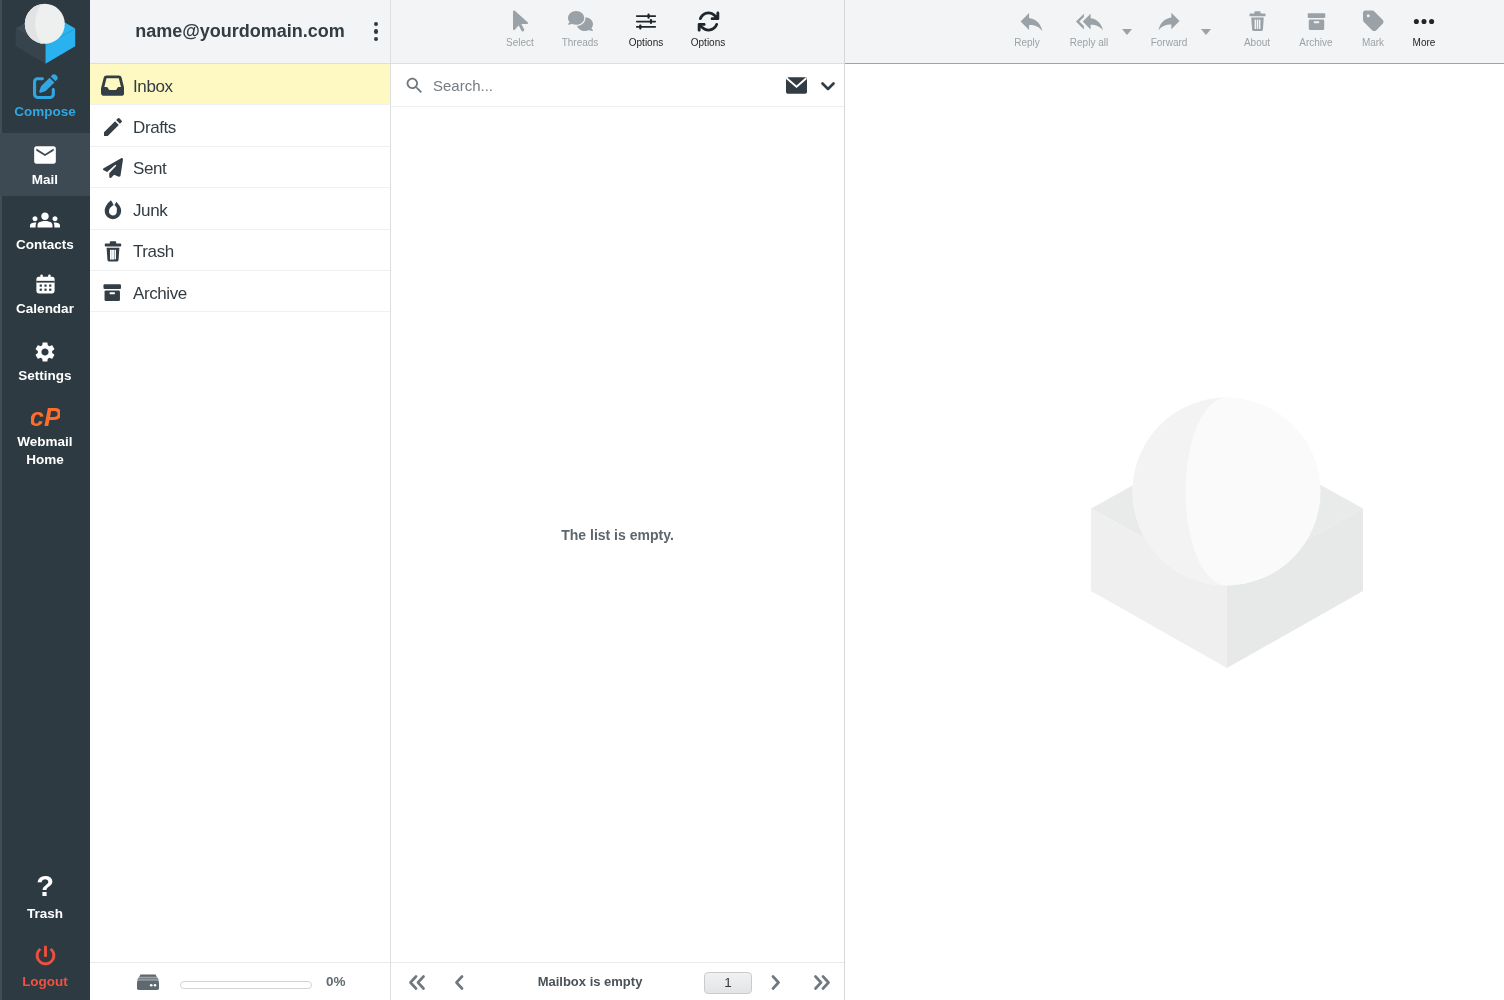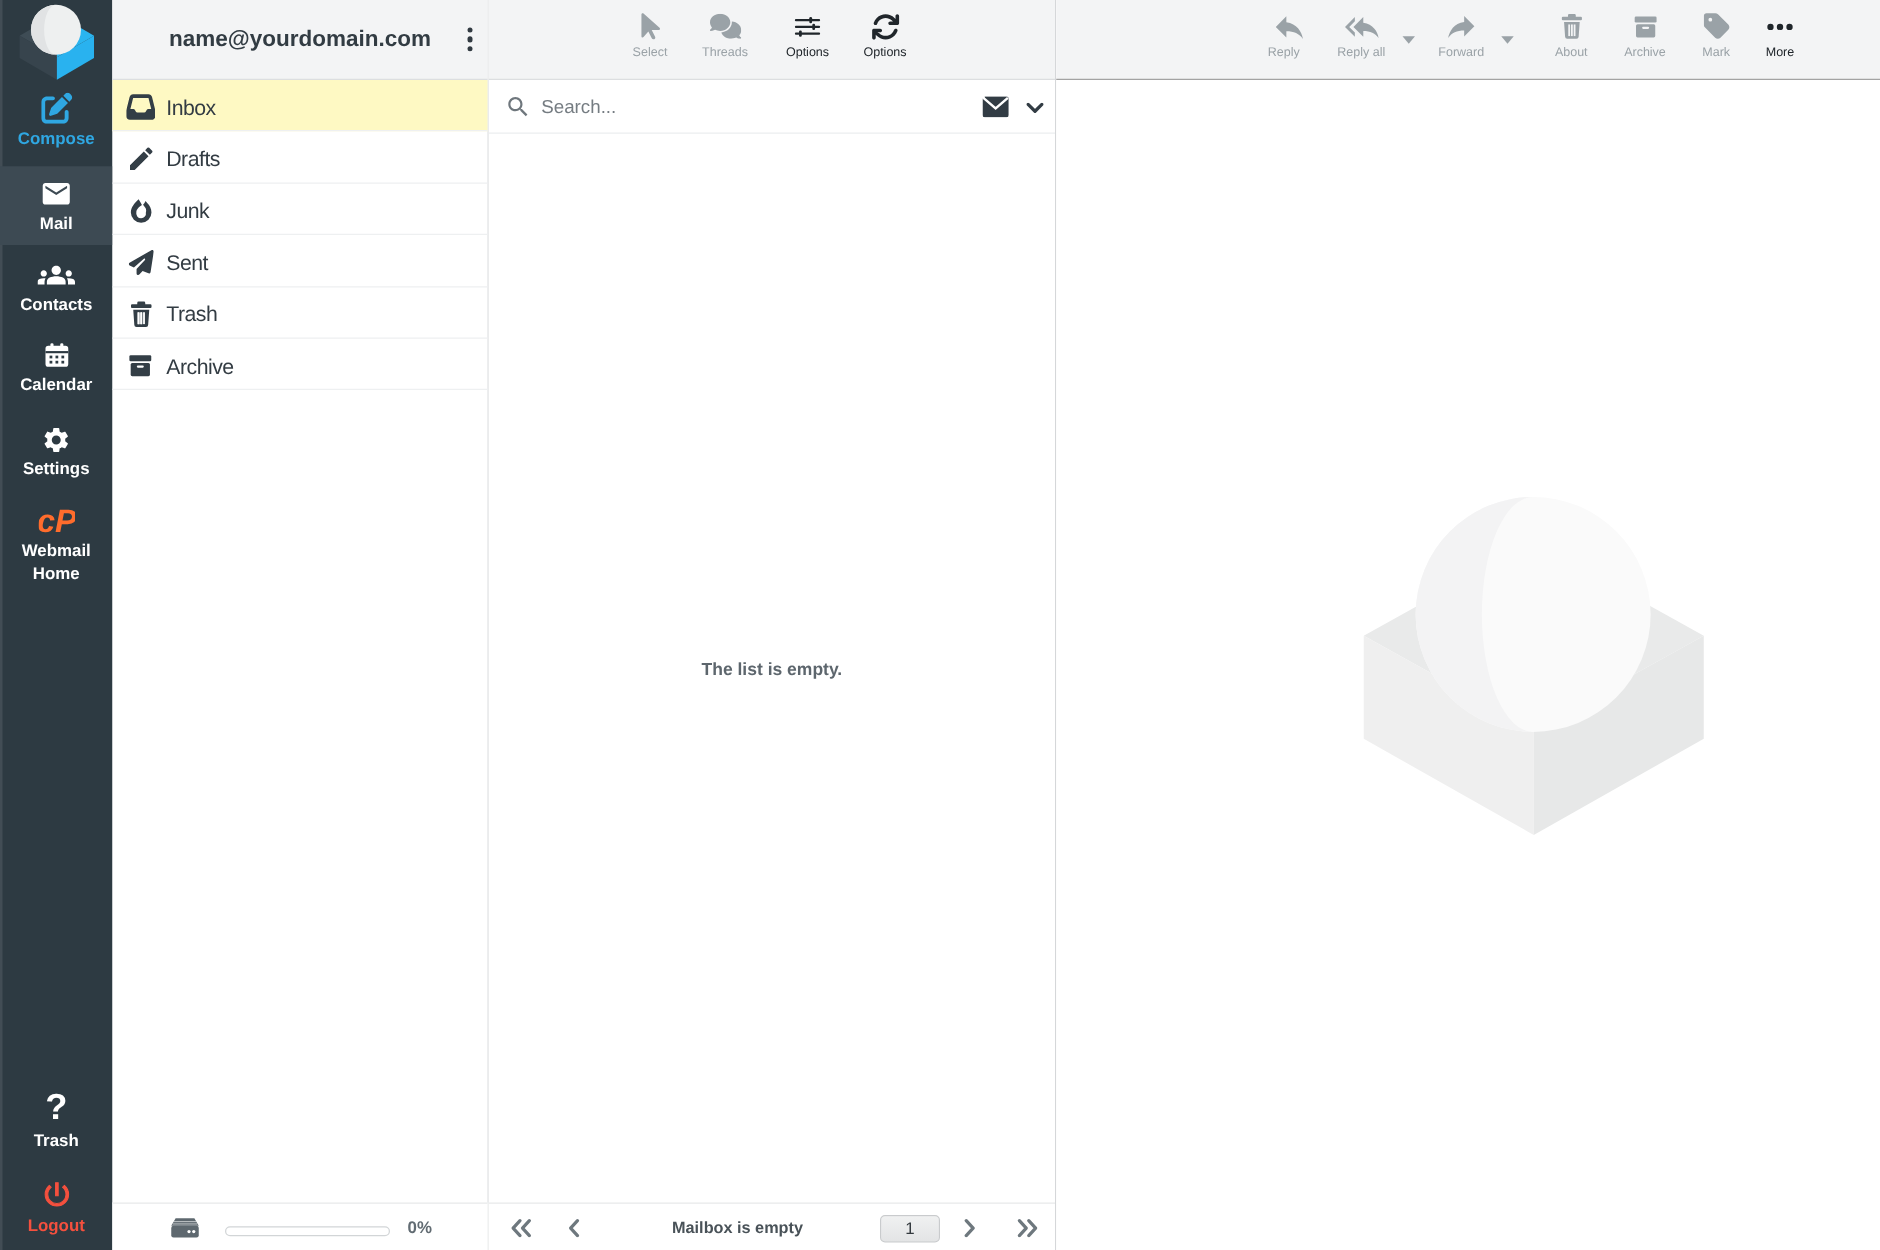--- a/index.html
+++ b/index.html
@@ -141,33 +141,33 @@
     <div class="frow">
       <span class="fic">
           <svg width="24" height="24" viewBox="0 0 24 24" fill="#333e46">
             <path d="M3 17.25V21h3.75L17.81 9.94l-3.75-3.75L3 17.25zM20.71 7.04c.39-.39.39-1.02 0-1.41l-2.34-2.34a.9959.9959 0 0 0-1.41 0l-1.83 1.83 3.75 3.75 1.83-1.83z"></path>
           </svg>
         </span>
       <span class="fl">Drafts</span>
     </div>
     <div class="frow">
       <span class="fic">
+          <svg width="20" height="20" viewBox="0 0 512 512" fill="#333e46">
+            <path d="M498.1 5.6c10.1 7 15.4 19.1 13.5 31.2l-64 416c-1.5 9.7-7.4 18.2-16 23s-18.9 5.4-28 1.6L284 427.7l-68.5 74.1c-8.9 9.7-22.9 12.9-35.2 8.1S160 493.2 160 480V396.4c0-4 1.5-7.8 4.2-10.7L331.8 202.8c5.8-6.3 5.6-16-.4-22s-15.7-6.4-22-.7L106 360.8 17.7 316.6C7.1 311.3.3 300.7 0 288.9s5.9-22.8 16.1-28.7l448-256c10.7-6.1 23.9-5.5 34 1.4z"></path>
+          </svg>
+        </span>
+      <span class="fl">Sent</span>
+    </div>
+    <div class="frow">
+      <span class="fic">
           <svg width="21.5" height="21.5" viewBox="0 0 24 24" fill="#333e46">
             <path d="M9.9 1.5 C6.2 4.9 3 8.8 3 13.3 A9.2 9.2 0 0 0 21.4 13.3 C21.4 9.9 19.8 7.3 17.8 5.2 L16.1 3.2 C15.6 4.5 14.9 5.6 13.9 6.4 L16.1 9.3 C16.7 10.5 16.9 11.9 16.4 13.3 A4.35 4.35 0 1 1 7.9 13.2 C7.9 10.4 10.3 8.5 12.9 6.7 C12.2 5 11 3.2 9.9 1.5 Z"></path>
           </svg>
         </span>
       <span class="fl">Junk</span>
-    </div>
-    <div class="frow">
-      <span class="fic">
-          <svg width="20" height="20" viewBox="0 0 512 512" fill="#333e46">
-            <path d="M498.1 5.6c10.1 7 15.4 19.1 13.5 31.2l-64 416c-1.5 9.7-7.4 18.2-16 23s-18.9 5.4-28 1.6L284 427.7l-68.5 74.1c-8.9 9.7-22.9 12.9-35.2 8.1S160 493.2 160 480V396.4c0-4 1.5-7.8 4.2-10.7L331.8 202.8c5.8-6.3 5.6-16-.4-22s-15.7-6.4-22-.7L106 360.8 17.7 316.6C7.1 311.3.3 300.7 0 288.9s5.9-22.8 16.1-28.7l448-256c10.7-6.1 23.9-5.5 34 1.4z"></path>
-          </svg>
-        </span>
-      <span class="fl">Sent</span>
     </div>
     <div class="frow">
       <span class="fic">
           <svg width="22" height="22.5" viewBox="0 0 24 26" fill="#333e46">
             <path d="M9.5 1.5h5a1.2 1.2 0 0 1 1.2 1.2V4H8.3V2.7A1.2 1.2 0 0 1 9.5 1.5z M3.5 4h17a1 1 0 0 1 1 1v1.4a1 1 0 0 1-1 1h-17a1 1 0 0 1-1-1V5a1 1 0 0 1 1-1z"></path>
             <path d="M4.6 9h14.8l-1 14a2 2 0 0 1-2 1.9H7.6a2 2 0 0 1-2-1.9L4.6 9z M8.7 11.5 h1.7 v11 h-1.7 z M11.2 11.5 h1.7 v11 h-1.7 z" fill-rule="evenodd"></path>
             <g fill="#fff">
               <rect x="8.6" y="11.3" width="1.7" height="11"></rect>
               <rect x="11.15" y="11.3" width="1.7" height="11"></rect>
               <rect x="13.7" y="11.3" width="1.7" height="11"></rect>

